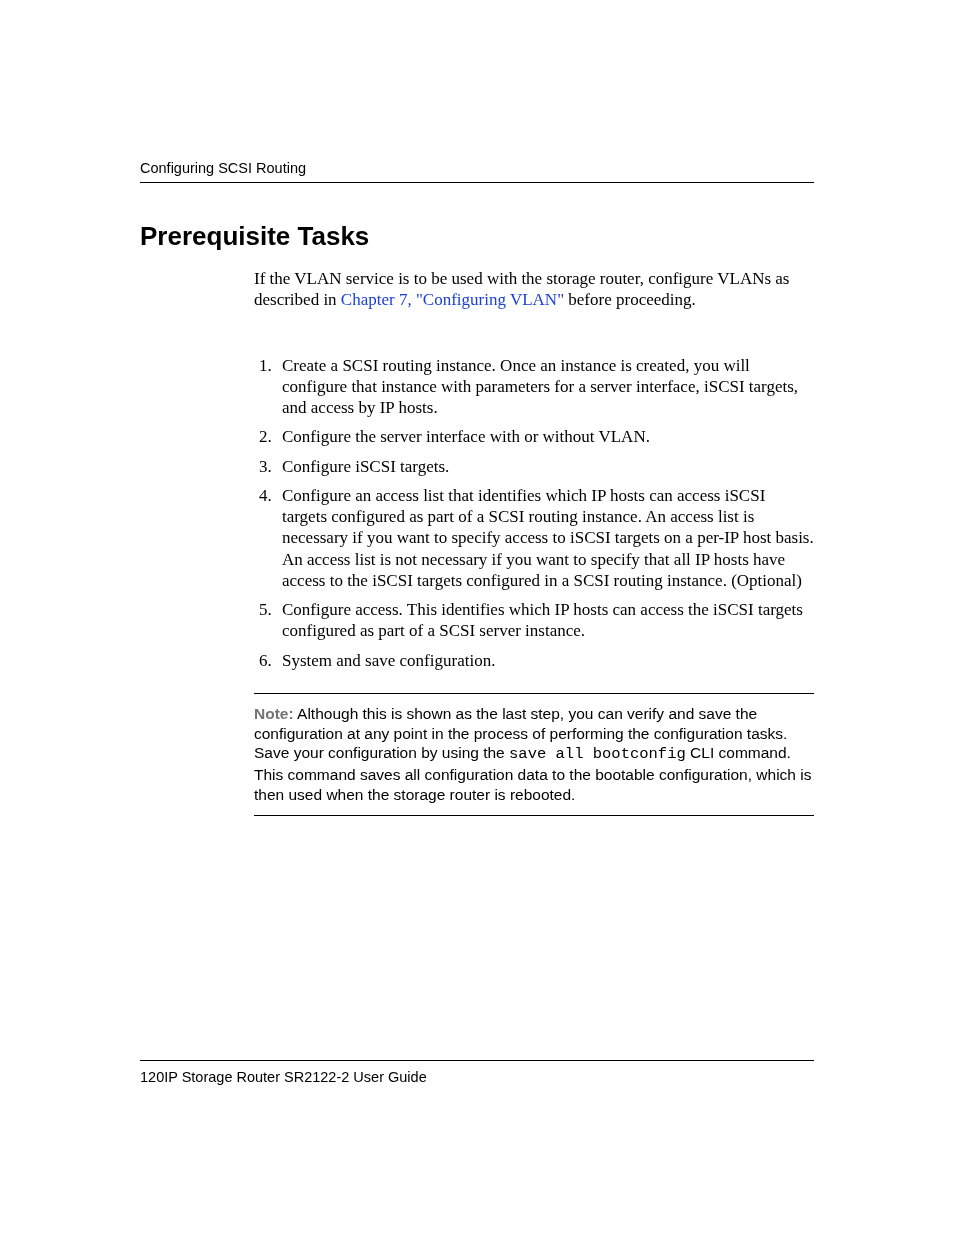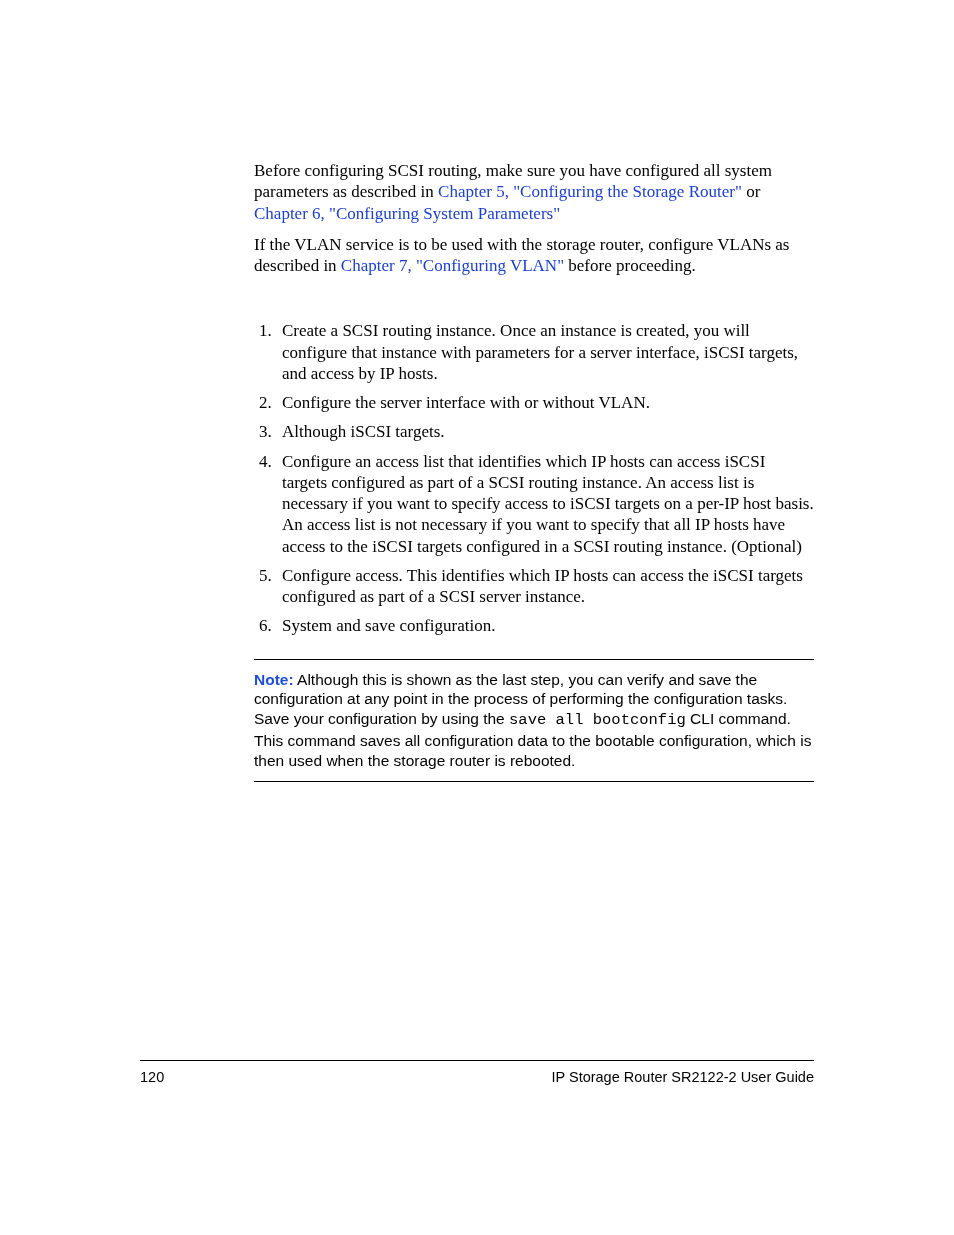--- a/index.html
+++ b/index.html
@@ -55,69 +55,67 @@
   .note-block {
     border-top: 1.5px solid #000;
     border-bottom: 1.5px solid #000;
     padding: 10px 0 10px 0;
     margin-top: 22px;
     font-family: Arial, Helvetica, sans-serif;
     font-size: 15.5px;
     line-height: 1.28;
   }
   .note-label {
-    color: #1d4ed8;
+    color: #737373;
     font-weight: bold;
   }
   .note-code {
     font-family: "Courier New", Courier, monospace;
     font-size: 15.5px;
     margin-top: 20px;
   }
   .footer {
     position: absolute;
     left: 140px;
     right: 140px;
     bottom: 150px;
     border-top: 1.5px solid #000;
     padding-top: 8px;
     font-family: Arial, Helvetica, sans-serif;
     font-size: 14.5px;
     display: flex;
-    justify-content: space-between;
   }
   .sect-gap {
     height: 28px;
   }
 </style>
 </head>
 <body>
 
 <div class="page">
 
+  <div class="running-header">Configuring SCSI Routing</div>
 
+  <h2 class="section">Prerequisite Tasks</h2>
 
   <div class="body-indent">
-    <p class="body">
-      <span>Before configuring SCSI routing, make sure you have configured all system parameters as described in </span><a class="xref" href="#">Chapter 5, "Configuring the Storage Router"</a><span> or </span><a class="xref" href="#">Chapter 6, "Configuring System Parameters"</a>
-    </p>
     <p class="body">
       <span>If the VLAN service is to be used with the storage router, configure VLANs as described in </span><a class="xref" href="#">Chapter 7, "Configuring VLAN"</a><span> before proceeding.</span>
     </p>
   </div>
 
   <div class="sect-gap"></div>
 
 
   <div class="body-indent">
 
     <ol class="steps">
       <li>Create a SCSI routing instance. Once an instance is created, you will configure that instance with parameters for a server interface, iSCSI targets, and access by IP hosts.</li>
       <li>Configure the server interface with or without VLAN.</li>
-      <li>Although iSCSI targets.</li>
+      <li>Configure iSCSI targets.</li>
       <li>Configure an access list that identifies which IP hosts can access iSCSI targets configured as part of a SCSI routing instance. An access list is necessary if you want to specify access to iSCSI targets on a per-IP host basis. An access list is not necessary if you want to specify that all IP hosts have access to the iSCSI targets configured in a SCSI routing instance. (Optional)</li>
       <li>Configure access. This identifies which IP hosts can access the iSCSI targets configured as part of a SCSI server instance.</li>
       <li>System and save configuration.</li>
     </ol>
 
     <div class="note-block">
       <span class="note-label">Note:</span><span>  Although this is shown as the last step, you can verify and save the configuration at any point in the process of performing the configuration tasks. Save your configuration by using the </span><span class="note-code">save all bootconfig</span><span> CLI command. This command saves all configuration data to the bootable configuration, which is then used when the storage router is rebooted.</span>
     </div>
   </div>
 

